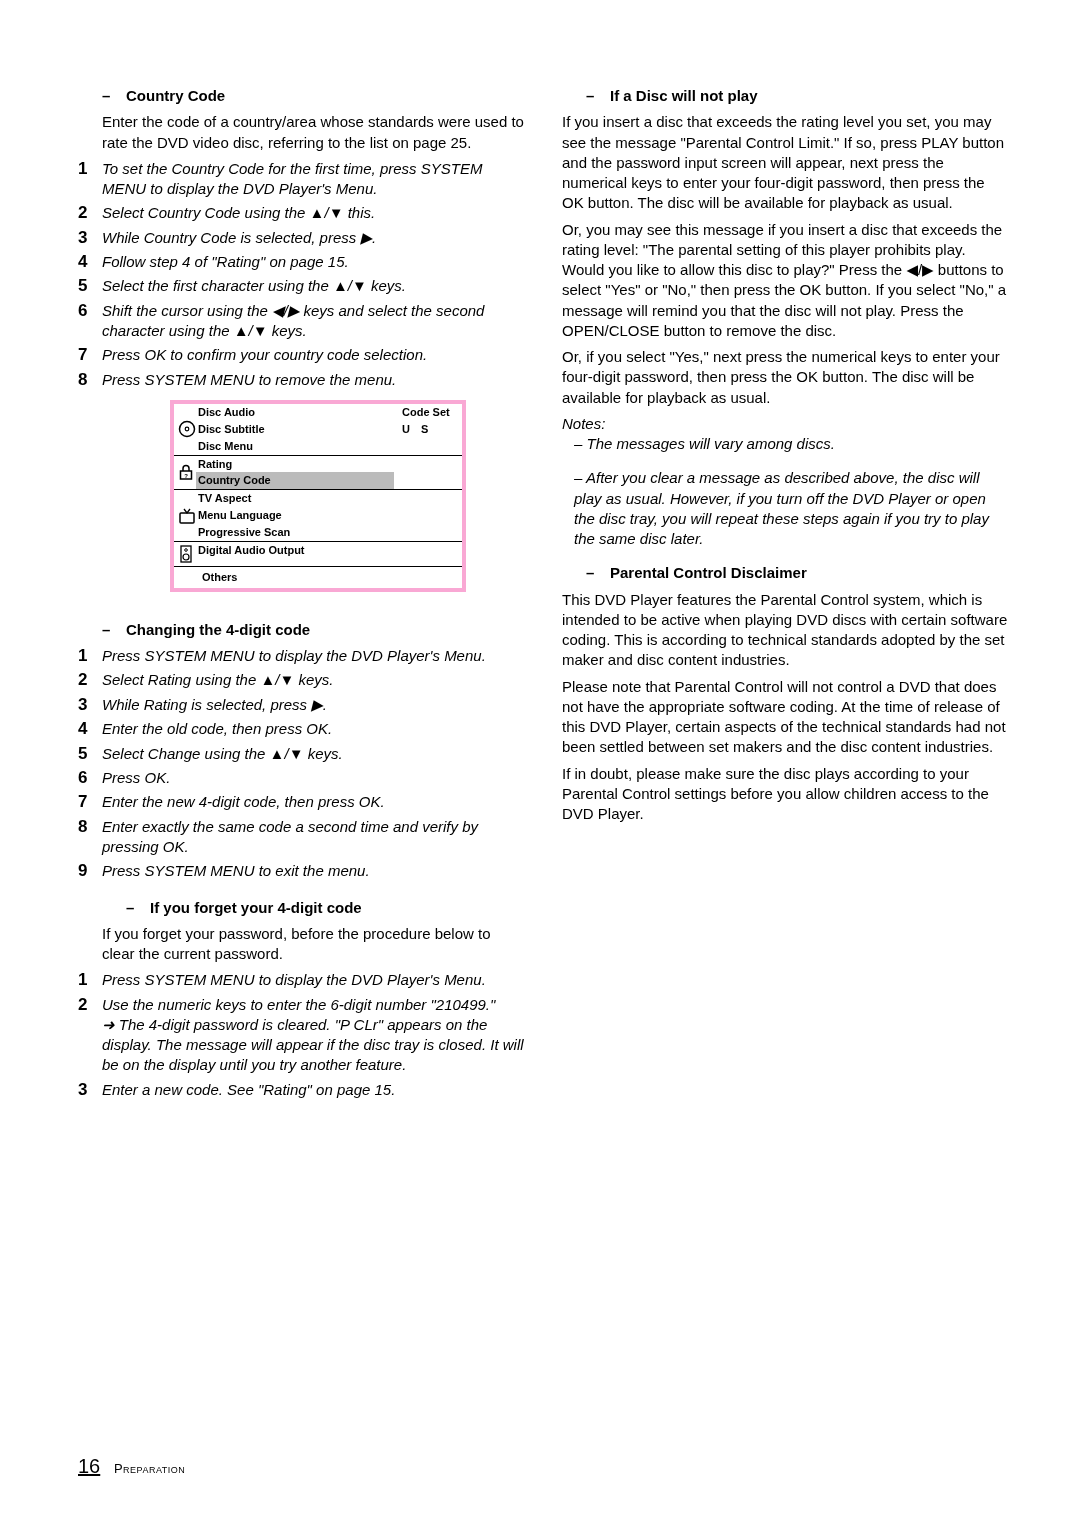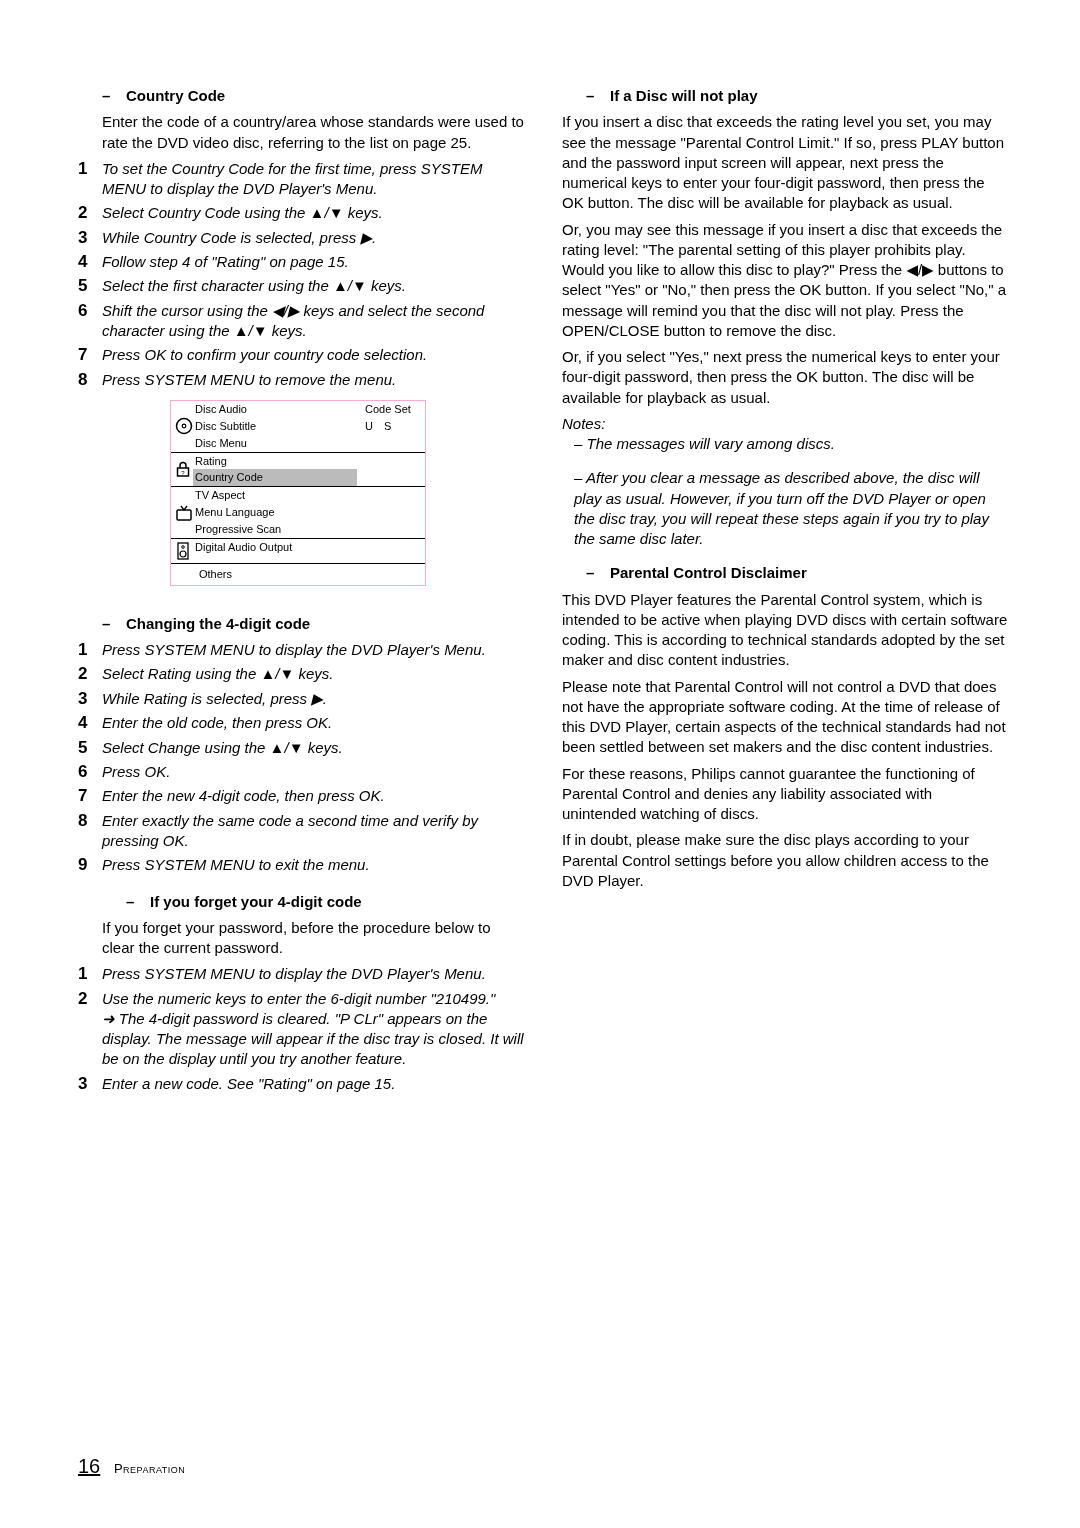--- a/index.html
+++ b/index.html
@@ -32,25 +32,25 @@
   ol.steps > li .num {
     flex: 0 0 24px;
     font-weight: bold;
     font-size: 17px;
     font-family: Arial, sans-serif;
     line-height: 1.2;
   }
   ol.steps > li .txt { flex: 1; font-style: italic; }
   .menu-diagram {
     margin: 10px 0 28px 92px;
-    width: 256px;
-    border: 1px solid #f9a8d4;
+    width: 296px;
+    border: 4px solid #f9a8d4;
     font-family: Arial, sans-serif;
     font-size: 11px;
-    font-weight: normal;
+    font-weight: bold;
     background:#fff;
   }
   .menu-diagram table { width:100%; border-collapse: collapse; }
   .menu-diagram td { padding: 1px 4px 1px 2px; vertical-align: top; }
   .menu-diagram .group { border-top:1px solid #000; }
   .menu-diagram .iconcell { width:22px; padding:2px 0 2px 4px; vertical-align: middle;}
   .menu-diagram .sel { background:#bbb; }
   .menu-diagram .codecell { width:68px; padding-left:8px; }
   .menu-diagram .others { border-top:1px solid #000; padding:3px 4px 3px 28px; }
   .menu-diagram svg { display:block; }
@@ -78,21 +78,21 @@
       <span>Country Code</span>
     </div>
     <p class="para">Enter the code of a country/area whose standards were used to rate the DVD video disc, referring to the list  on page 25.</p>
     <ol class="steps" id="steps1">
         <li>
           <span class="num">1</span>
           <span class="txt">To set the Country Code for the first time, press SYSTEM MENU to display the DVD Player's Menu.</span>
         </li>
         <li>
           <span class="num">2</span>
-          <span class="txt">Select Country Code using the ▲/▼ keys.</span>
+          <span class="txt">Select Country Code using the ▲/▼ this.</span>
         </li>
         <li>
           <span class="num">3</span>
           <span class="txt">While Country Code is selected, press ▶.</span>
         </li>
         <li>
           <span class="num">4</span>
           <span class="txt">Follow step 4 of "Rating" on page 15.</span>
         </li>
         <li>
@@ -266,21 +266,20 @@
     <p class="notes-head">Notes:</p>
     <p class="notes-body">–  The messages will vary among discs.</p>
     <p class="notes-body">–  After you clear a message as described above, the disc will play as usual. However, if you turn off the DVD Player or open the disc tray, you will repeat these steps again if you try to play the same disc later.</p>
 
     <div class="section-head">
       <span class="dash">–</span>
       <span>Parental Control Disclaimer</span>
     </div>
     <p class="para" style="padding-left:0">This DVD Player features the Parental Control system, which is intended to be active when playing DVD discs with certain software coding. This is according to technical standards adopted by the set maker and disc content industries.</p>
     <p class="para" style="padding-left:0">Please note that Parental Control will not control a DVD that does not have the appropriate software coding. At the time of release of this DVD Player, certain aspects of the technical standards had not been settled between set makers and the disc content industries.</p>
-    <p class="para" style="padding-left:0">For these reasons, Philips cannot guarantee the functioning of Parental Control and denies any liability associated with unintended watching of discs.</p>
     <p class="para" style="padding-left:0">If in doubt, please make sure the disc plays according to your Parental Control settings before you allow children access to the DVD Player.</p>
   </div>
 </div>
 
 <div class="footer">
   <span class="pg">16</span>
   <span class="sec">Preparation</span>
 </div>
 
 </body></html>

